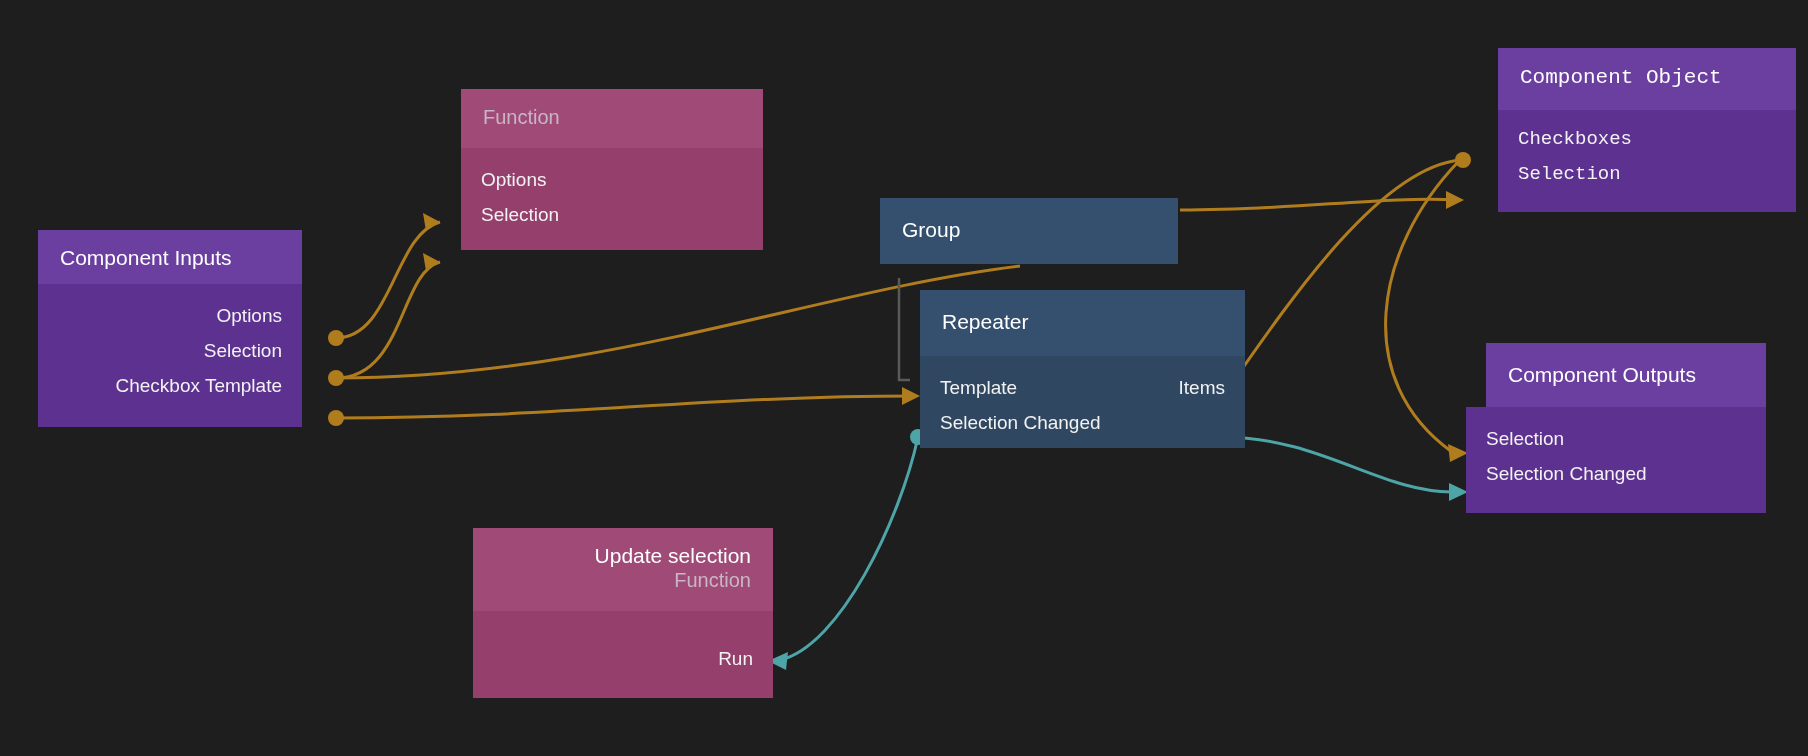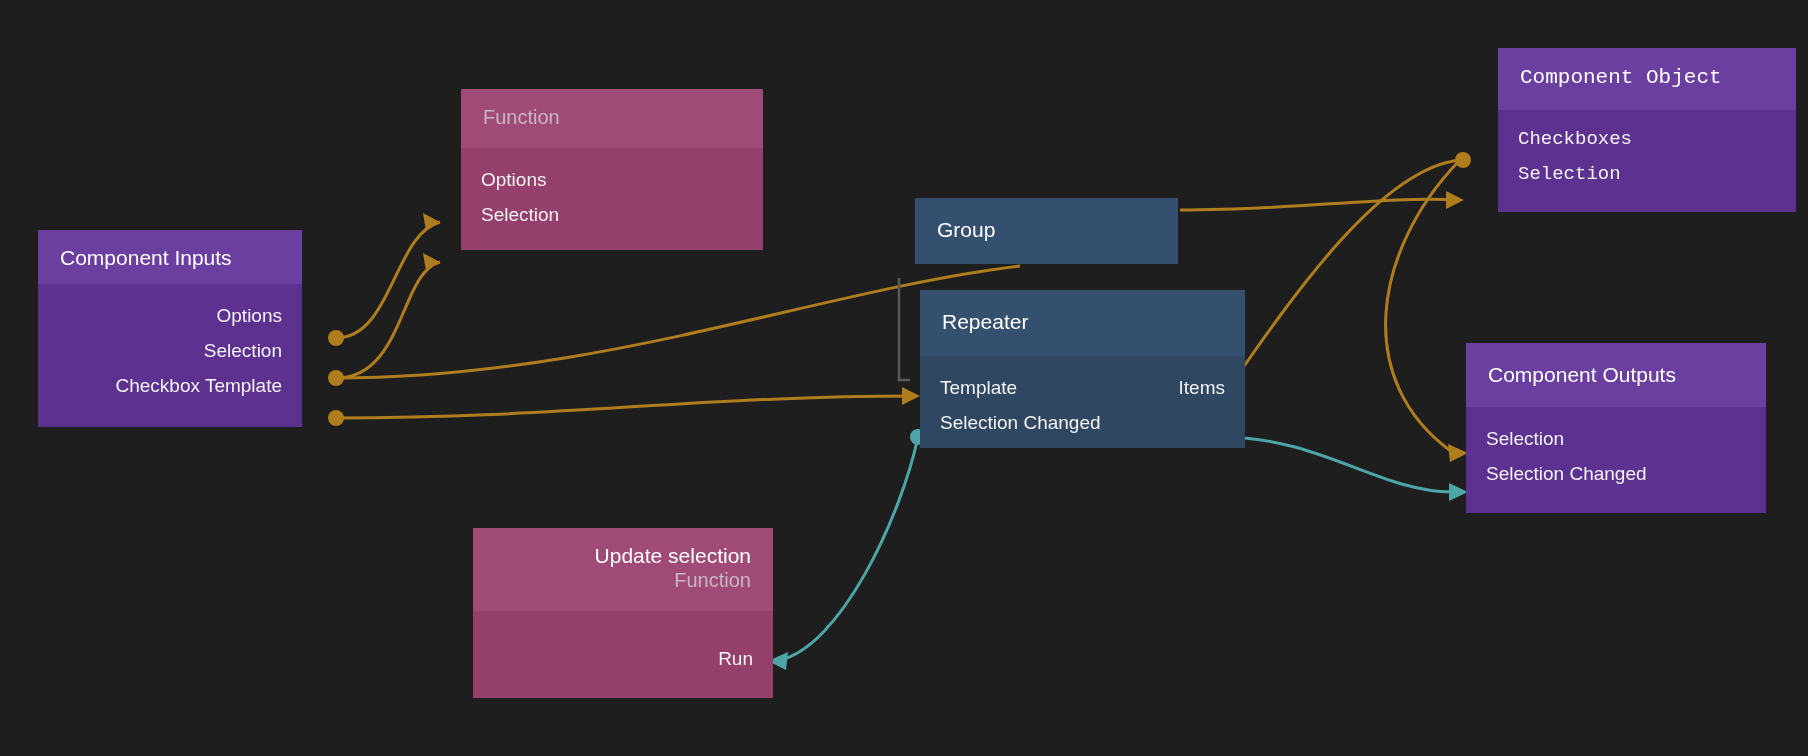--- a/index.html
+++ b/index.html
@@ -75,21 +75,21 @@
 
   
   .node.purple .node-header { background: #6b3fa0; }
   .node.purple .node-body   { background: #5c3190; }
   .node.pink   .node-header { background: #a04a78; }
   .node.pink   .node-body   { background: #943f6c; }
   .node.blue   .node-header { background: #34506e; }
   .node.blue   .node-body   { background: #2f4761; }
 
   
-  .node.headeronly .node-header { padding-bottom: 16px; margin-left: 35px; }
+  .node.headeronly .node-header { padding-bottom: 16px; }
 
   
   .dot { fill: #b07d1e; }
   .dot.teal { fill: #4da5a8; }
   .wire { fill: none; stroke: #b07d1e; stroke-width: 3; }
   .wire.teal { stroke: #4da5a8; }
   .arrowhead { fill: #b07d1e; }
   .arrowhead.teal { fill: #4da5a8; }
   .bracket { fill: none; stroke: #5a5a5a; stroke-width: 2.5; }
 </style>
@@ -208,21 +208,21 @@
       <div class="port-row left">
         <span class="port-label">Checkboxes</span>
       </div>
       <div class="port-row left">
         <span class="port-label">Selection</span>
       </div>
     </div>
   </div>
 
   <div class="node purple" style="left:1466px; top:343px; width:300px;">
-    <div class="node-header" style="padding-top:20px; padding-bottom:20px;">
+    <div class="node-header" style="padding-top:20px; padding-bottom:20px;margin-left:20px;">
       <div class="node-title">Component Outputs</div>
     </div>
     <div class="node-body" style="padding-top:14px; padding-bottom:22px;">
       <div class="port-row left">
         <span class="port-label">Selection</span>
       </div>
       <div class="port-row left">
         <span class="port-label">Selection Changed</span>
       </div>
     </div>

